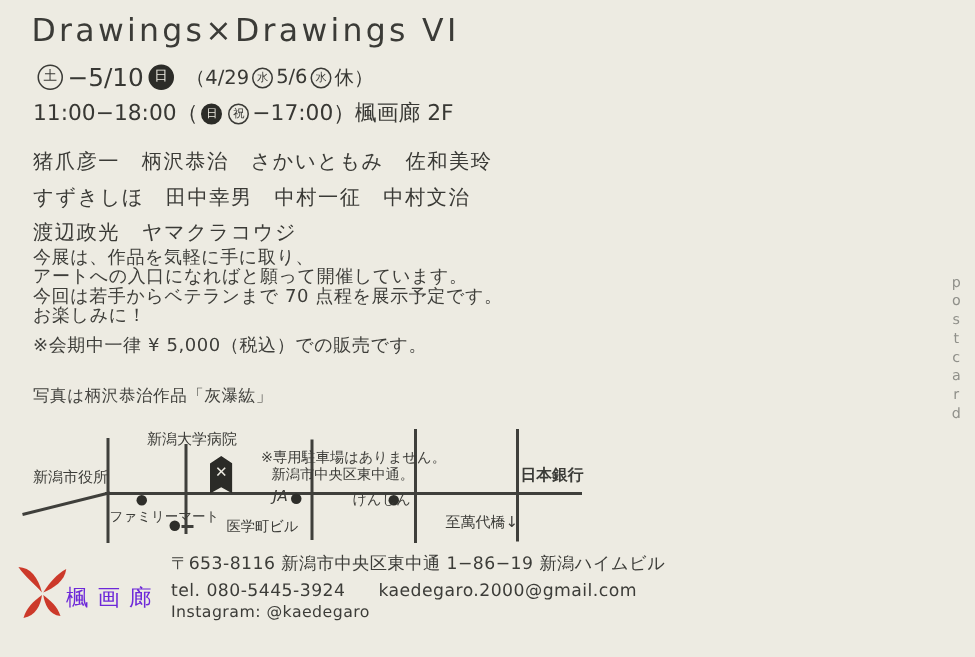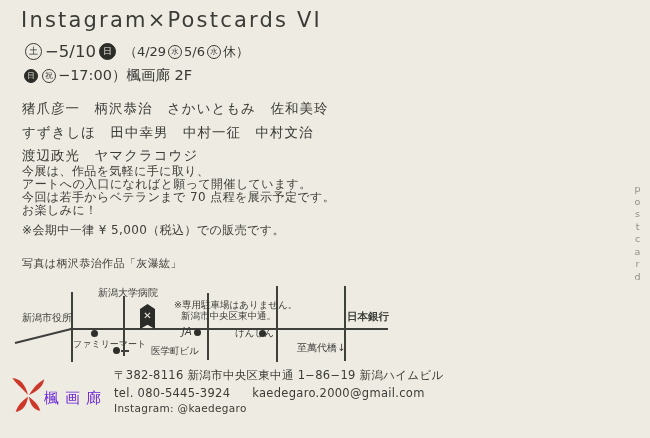--- a/index.html
+++ b/index.html
@@ -40,36 +40,37 @@
   
   .gallery-name{left:44px;top:389px;font-size:15px;letter-spacing:6px;color:#6d28d9;}
   .address{left:114px;top:368px;font-size:11.5px;letter-spacing:.3px;color:#3c3c38;}
   .telline{left:114px;top:386px;font-size:11.5px;letter-spacing:.3px;color:#3c3c38;}
   .telline .mailgap{margin-left:18px;}
   .instaline{left:114px;top:402px;font-size:10.5px;letter-spacing:.3px;color:#3c3c38;}
 </style>
 </head>
 <body>
 
-<div class="abs title">Instagram×Postcards VI</div>
+<div class="abs title">Drawings×Drawings VI</div>
 
 <div class="abs dateline">
   <span class="wd">土</span>
   <span>−5/10</span>
   <span class="wd filled">日</span>
   <span class="small-note">
     <span>（4/29</span>
     <span class="wd sm">水</span>
     <span>5/6</span>
     <span class="wd sm">水</span>
     <span>休）</span>
   </span>
 </div>
 
 <div class="abs hoursline">
+  <span>11:00−18:00（</span>
   <span class="wd sm filled">日</span>
   <span class="wd sm">祝</span>
   <span>−17:00）楓画廊 2F</span>
 </div>
 
 <div class="abs artists">
   <div>猪爪彦一　柄沢恭治　さかいともみ　佐和美玲</div>
   <div>すずきしほ　田中幸男　中村一征　中村文治</div>
   <div>渡辺政光　ヤマクラコウジ</div>
 </div>
@@ -119,18 +120,18 @@
 
 <svg class="abs" style="left:11px;top:377px;" width="34" height="36" viewBox="0 0 40 42">
   <g fill="#cc392a">
     <path d="M20 21 C14 14 7 9 1.5 1 C11 1.5 17 9 20 21 Z"></path>
     <path d="M21 21 C26 13 31.5 6.5 39 2.5 C38 12 29 17.5 21 21 Z"></path>
     <path d="M20 23 C13 28 7.5 33.5 5.5 41 C15 39.5 19 31 20 23 Z"></path>
     <path d="M21 23 C27 28 32 31.5 34.5 39.5 C25.5 38.5 22 30 21 23 Z"></path>
   </g>
 </svg>
 <div class="abs gallery-name">楓画廊</div>
-<div class="abs address">〒382-8116 新潟市中央区東中通 1−86−19 新潟ハイムビル</div>
+<div class="abs address">〒653-8116 新潟市中央区東中通 1−86−19 新潟ハイムビル</div>
 <div class="abs telline">
   <span>tel. 080-5445-3924</span>
   <span class="mailgap">kaedegaro.2000@gmail.com</span>
 </div>
 <div class="abs instaline">Instagram: @kaedegaro</div>
 
 </body></html>

